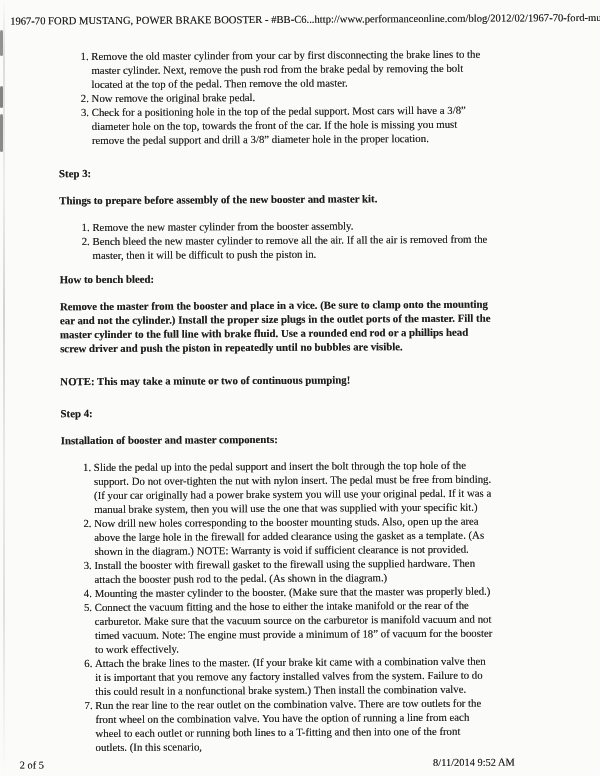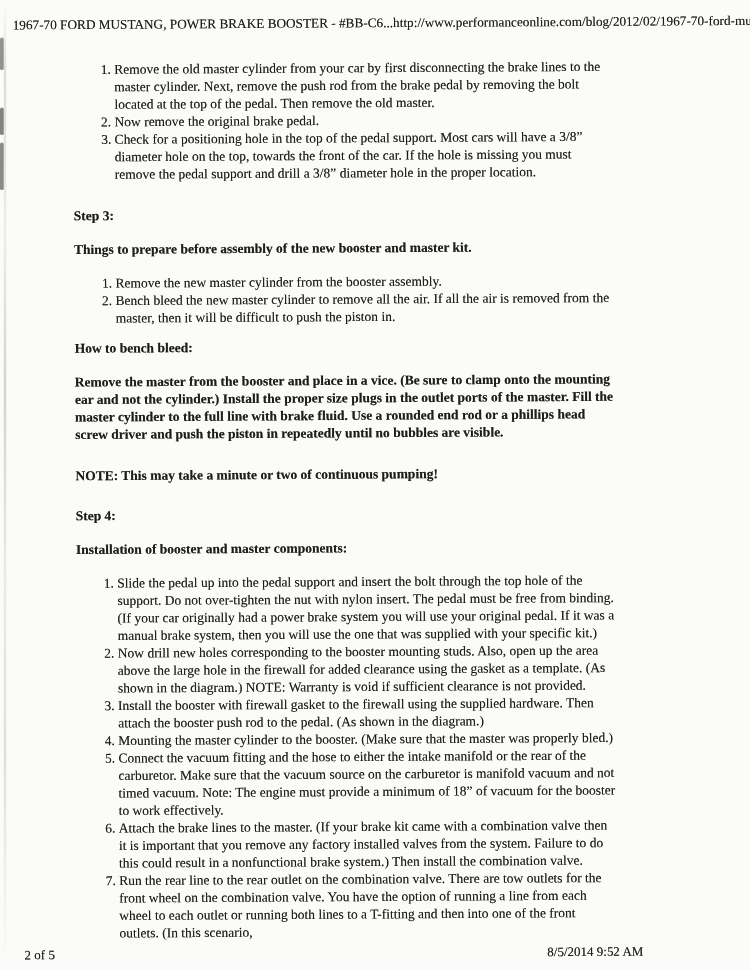--- a/index.html
+++ b/index.html
@@ -131,17 +131,17 @@
         <li>Mounting the master cylinder to the booster. (Make sure that the master was properly bled.)</li>
         <li>Connect the vacuum fitting and the hose to either the intake manifold or the rear of the carburetor. Make sure that the vacuum source on the carburetor is manifold vacuum and not timed vacuum. Note: The engine must provide a minimum of 18” of vacuum for the booster to work effectively.</li>
         <li>Attach the brake lines to the master. (If your brake kit came with a combination valve then it is important that you remove any factory installed valves from the system. Failure to do this could result in a nonfunctional brake system.) Then install the combination valve.</li>
         <li>Run the rear line to the rear outlet on the combination valve. There are tow outlets for the front wheel on the combination valve. You have the option of running a line from each wheel to each outlet or running both lines to a T-fitting and then into one of the front outlets. (In this scenario,</li>
       </ol>
 
     </div>
 
     <div class="doc-footer">
       <span>2 of 5</span>
-      <span>8/5/2014 9:52 AM</span>
+      <span>8/11/2014 9:52 AM</span>
     </div>
 
   </div>
 </div>
 
 </body></html>

